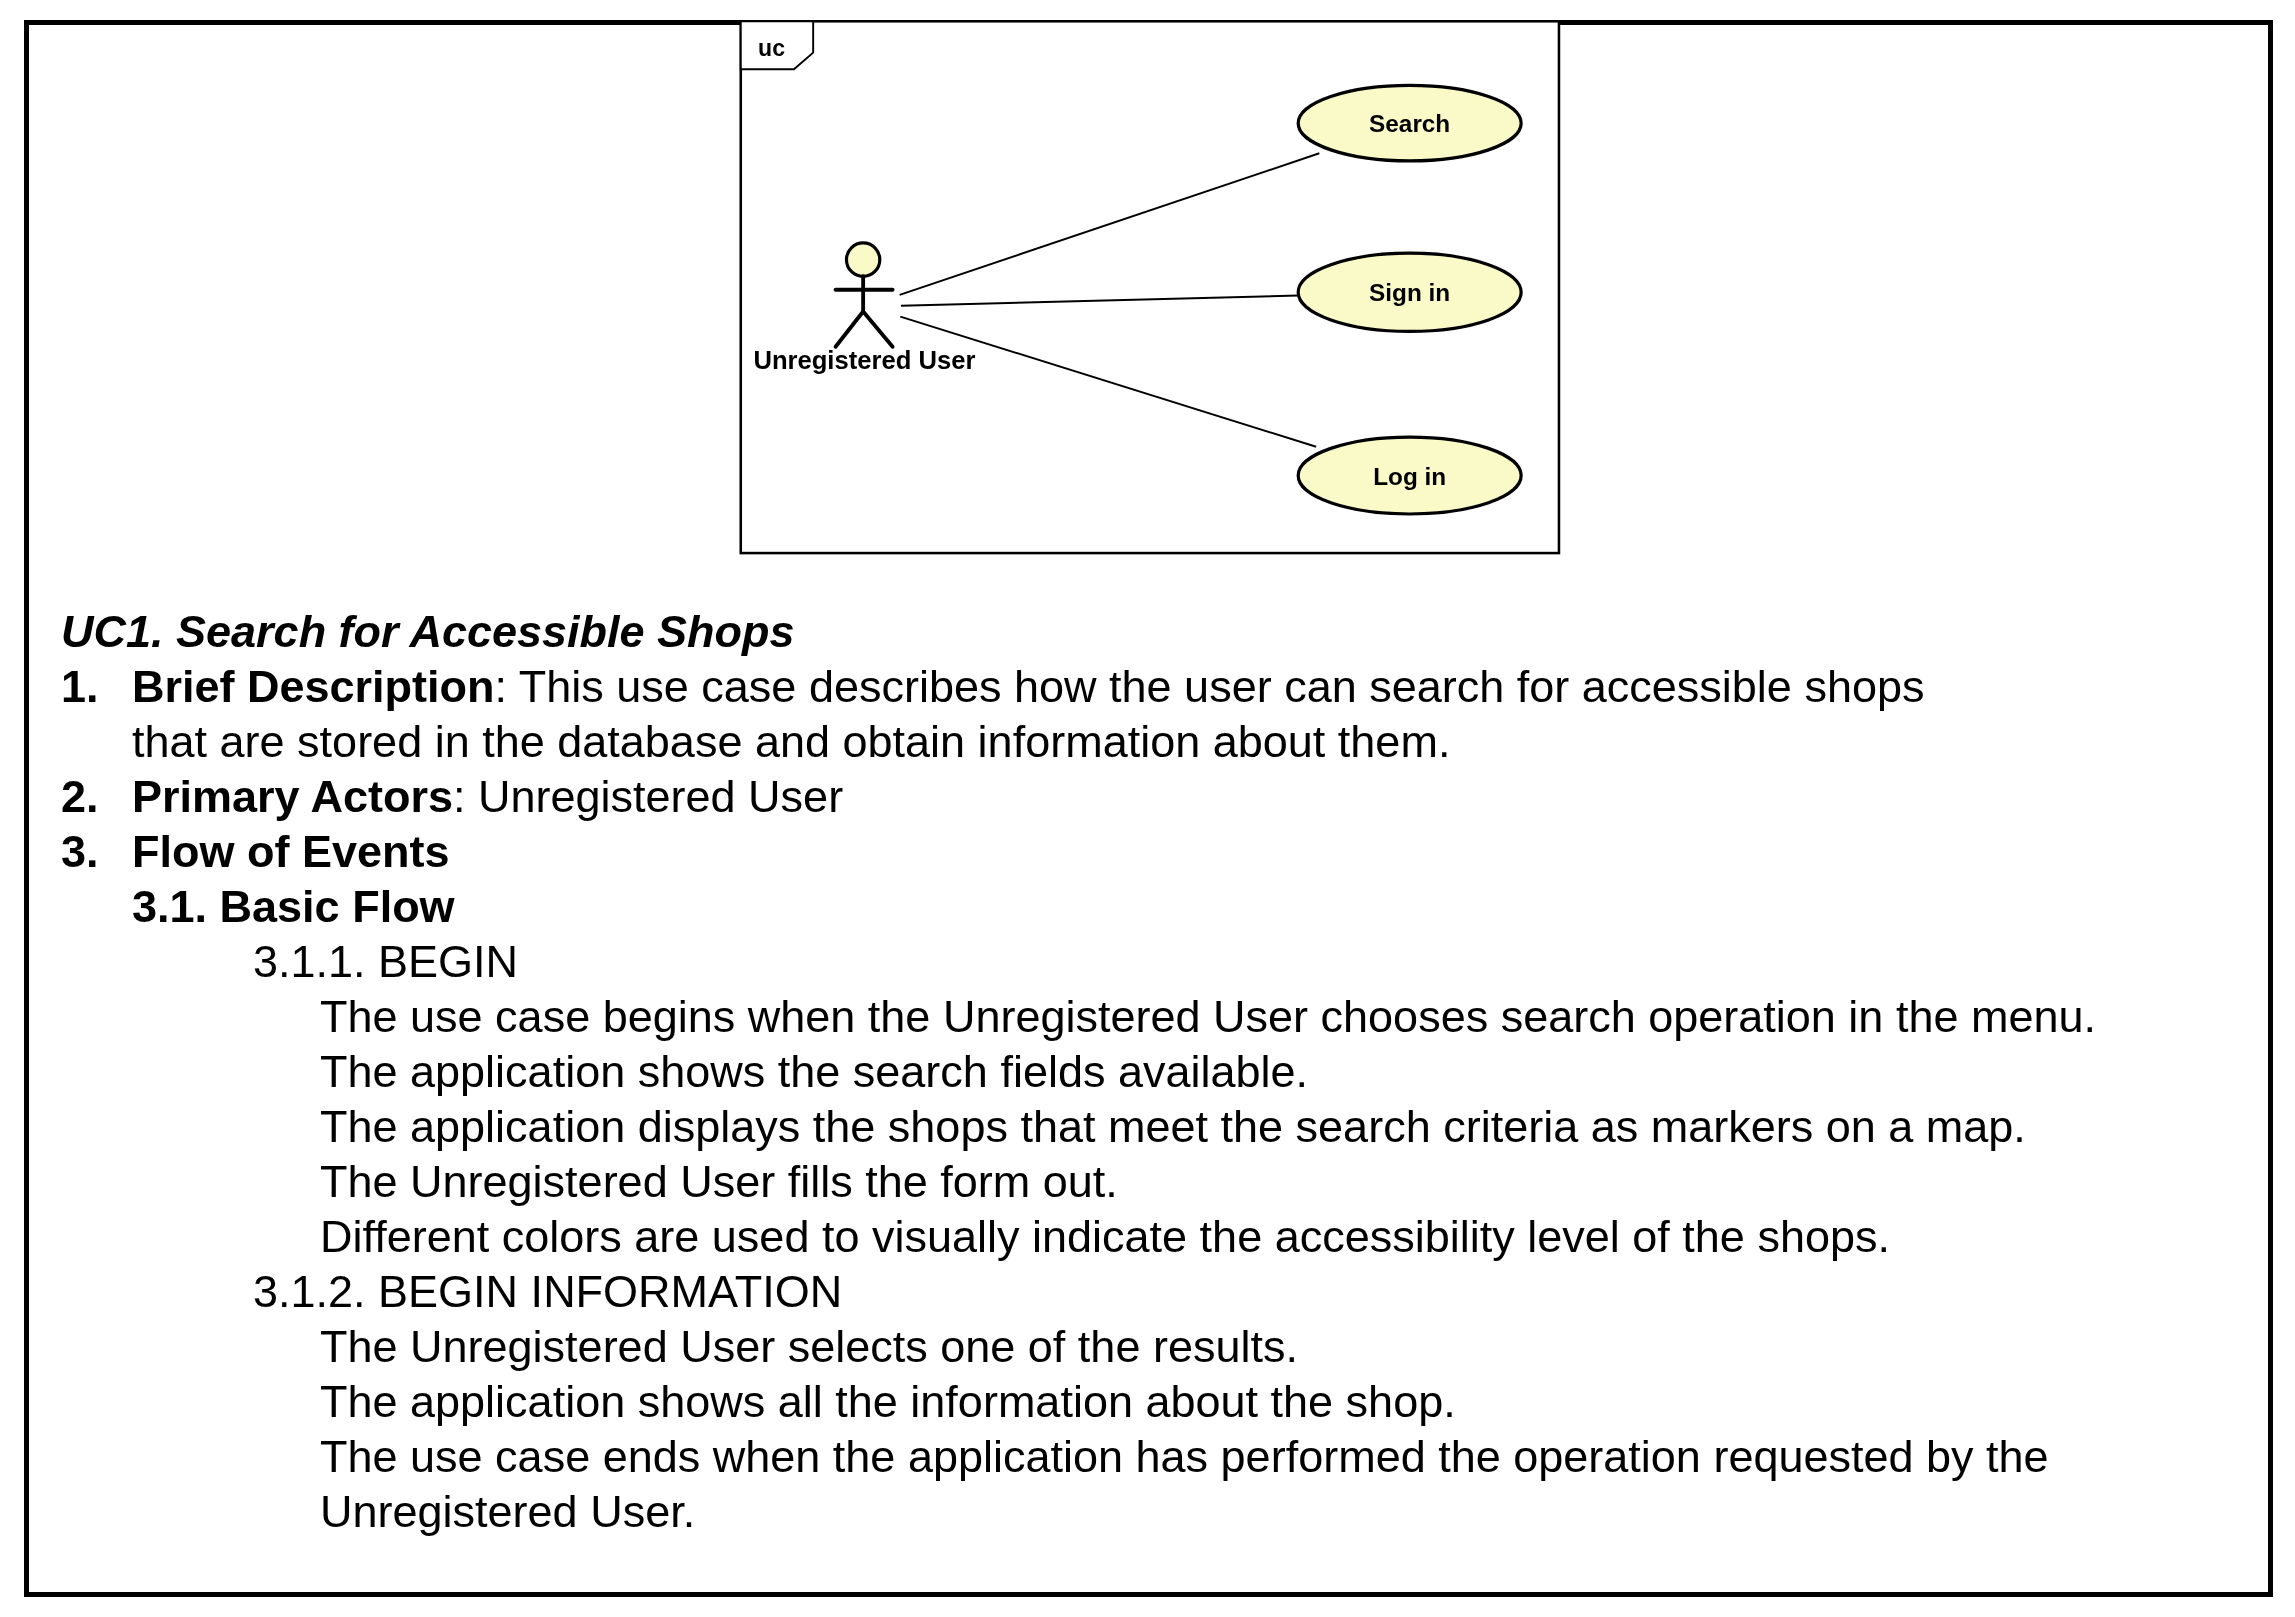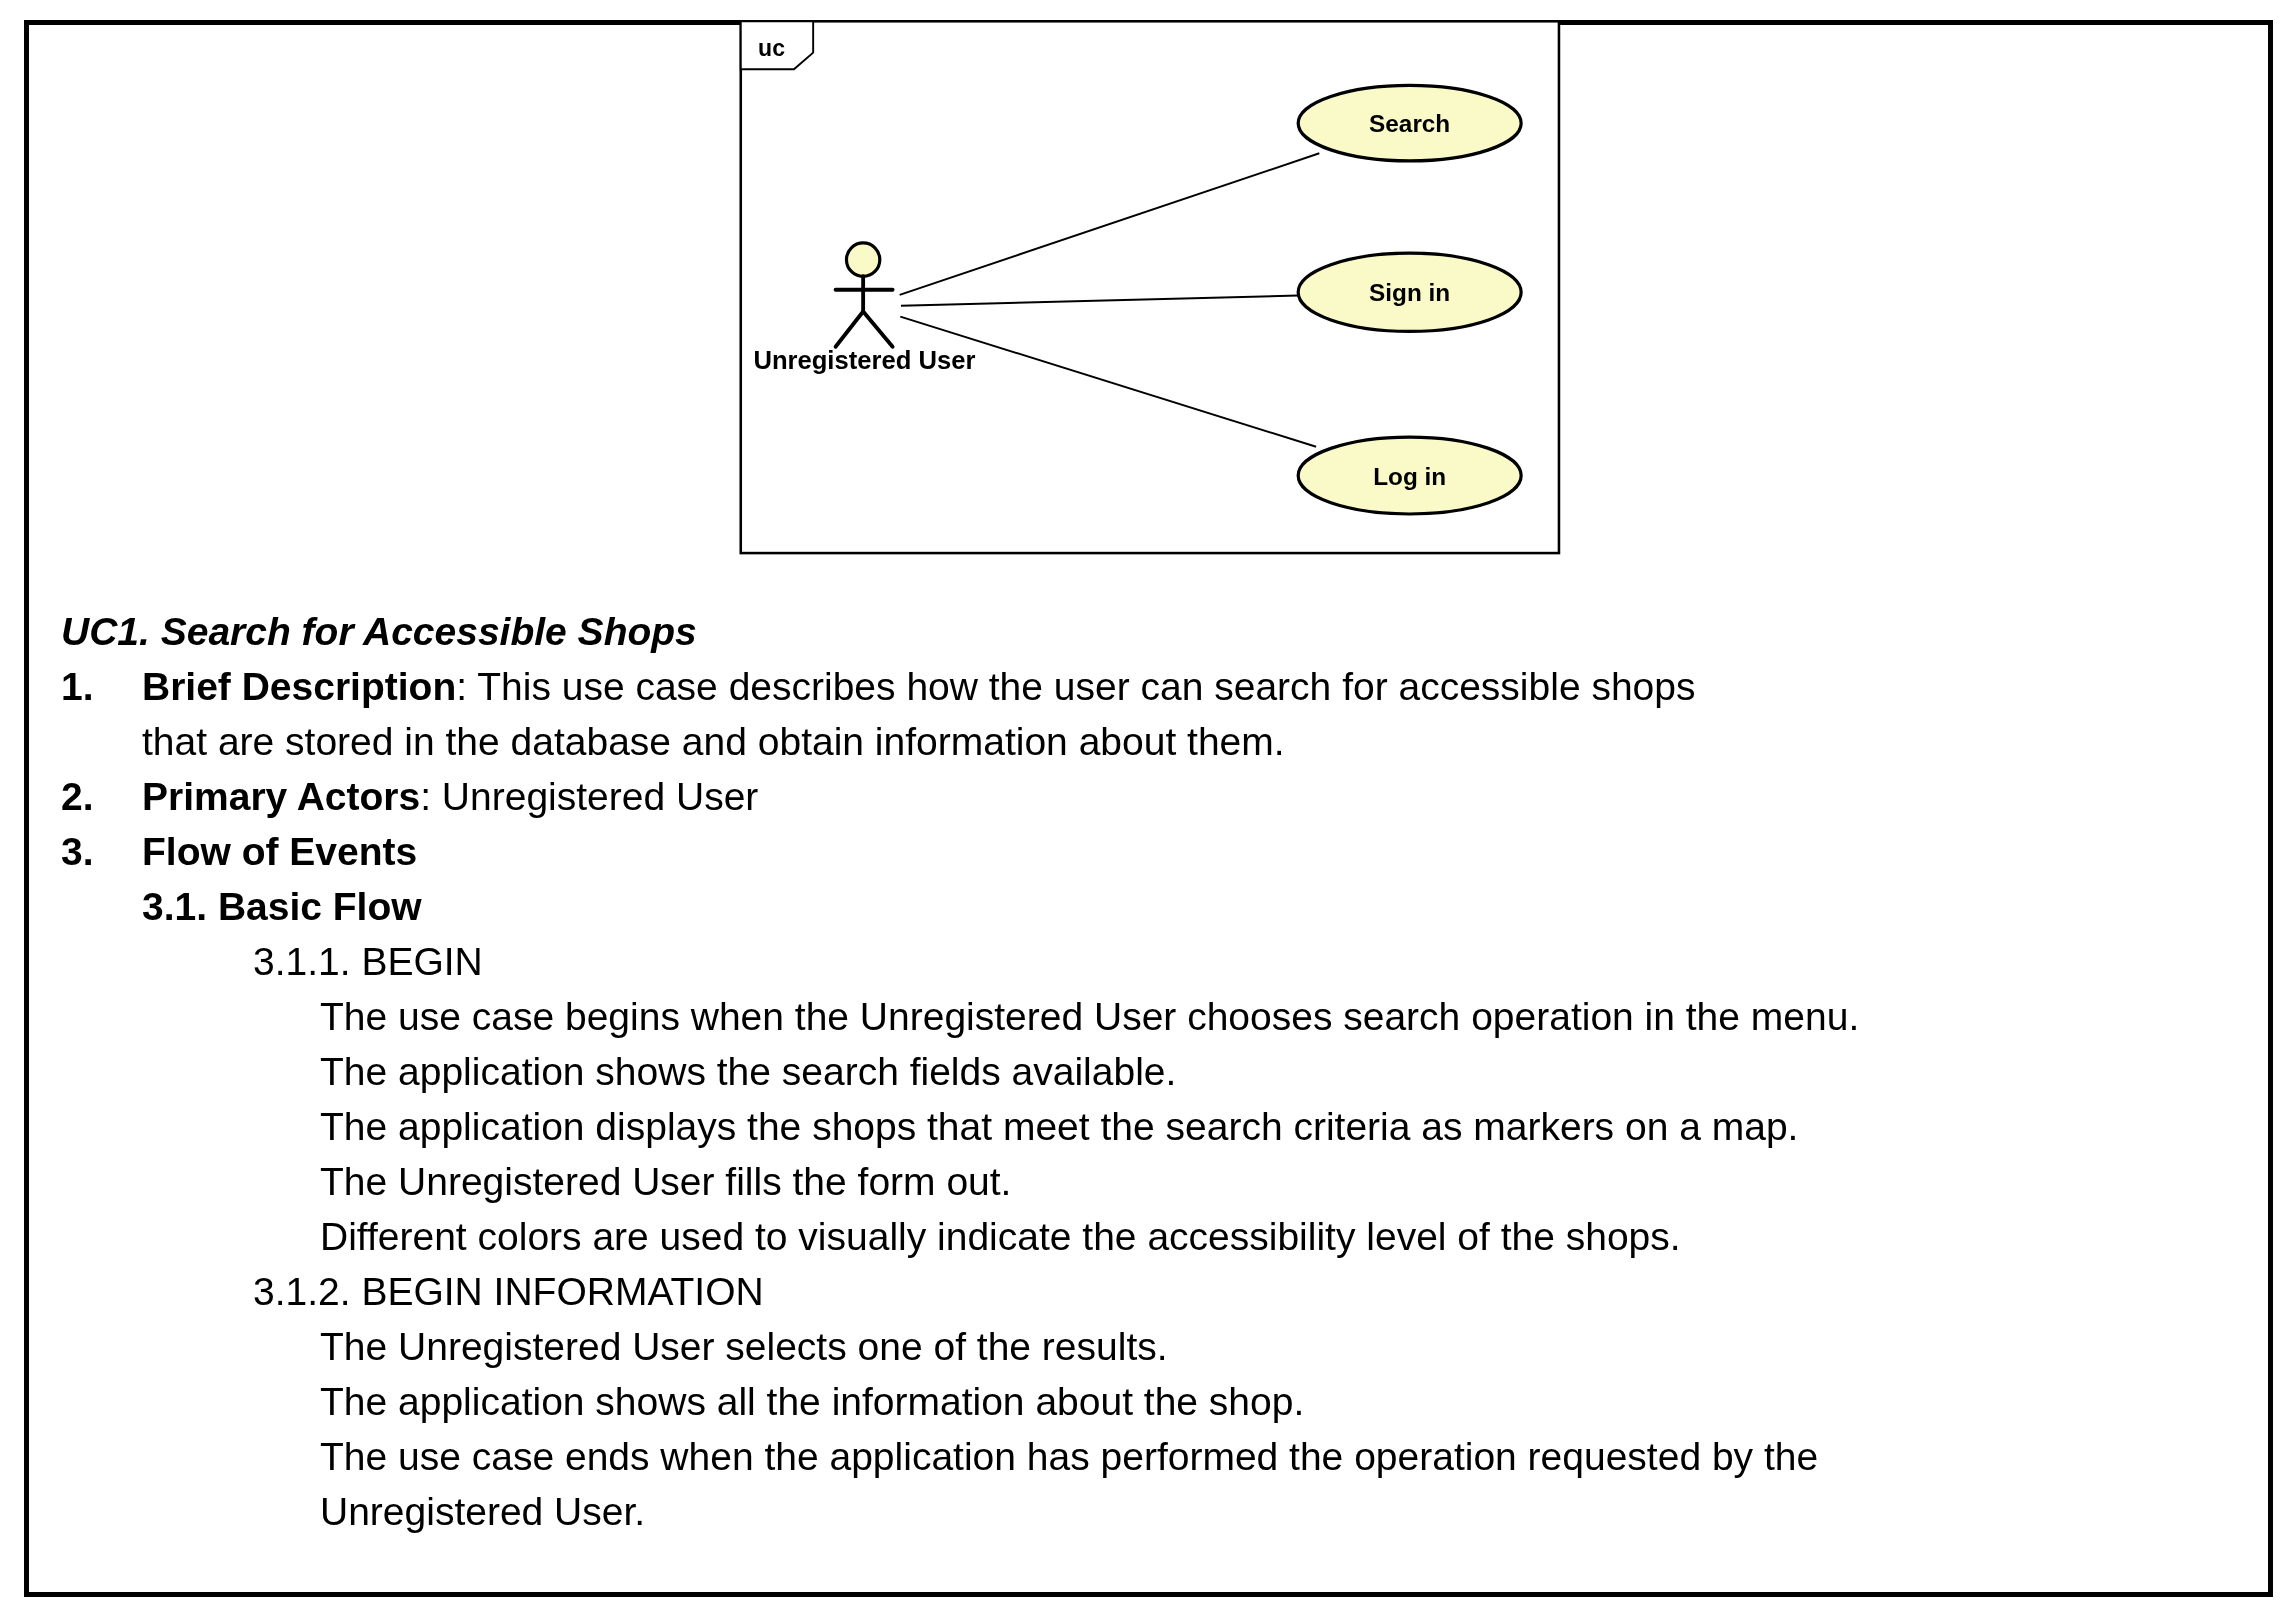--- a/index.html
+++ b/index.html
@@ -14,27 +14,27 @@
     width:2249px; height:1577px;
     border:5.1px solid #000;
   }
   .diagram-svg { position:absolute; left:739px; top:20px; }
   .diagram-svg text {
     font-family:"Liberation Sans","DejaVu Sans",sans-serif;
     font-weight:bold;
   }
   .doc {
     position:absolute; left:0; top:604px; width:2295px;
-    font-size:39px; line-height:55px;
+    font-size:45px; line-height:55px;
   }
   .line { position:relative; height:55px; white-space:nowrap; }
   .line span, .line b { position:absolute; top:0; white-space:nowrap; }
   .t0   { left:61px; }
   .num  { left:61px; font-weight:bold; }
-  .t1   { left:142px; }
+  .t1   { left:132px; }
   .t2   { left:253px; }
   .t3   { left:320px; }
   .title-line { font-weight:bold; font-style:italic; }
   .bold { font-weight:bold; }
   .inline-b { position:static !important; font-weight:bold; }
   .inline-r { position:static !important; font-weight:normal; }
 </style>
 </head>
 <body>
 

